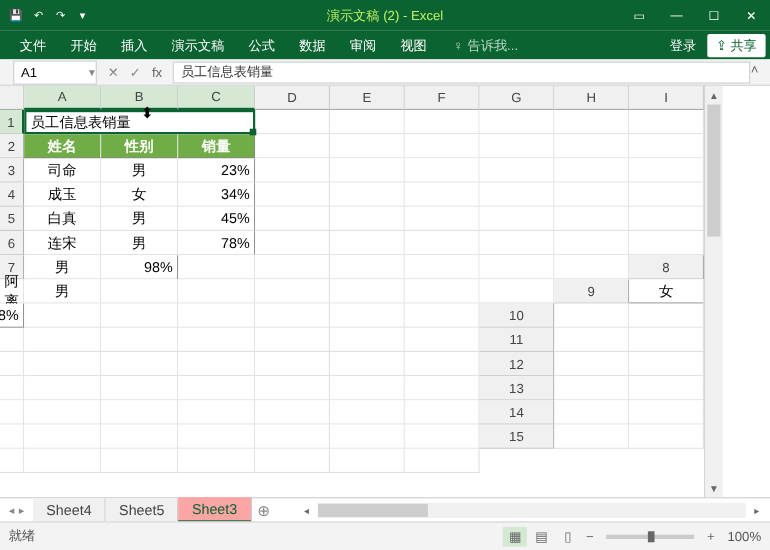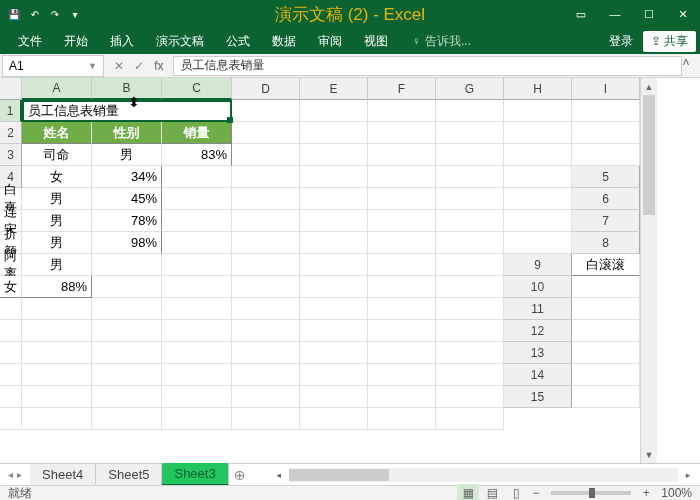--- a/index.html
+++ b/index.html
@@ -1,30 +1,30 @@
 <!DOCTYPE html>
 <html><head>
 <meta charset="utf-8">
 <style>
 *{margin:0;padding:0;box-sizing:border-box;font-family:"Microsoft YaHei","Segoe UI",sans-serif;font-size:12px}
 body{width:700px;height:500px;background:#fff;overflow:hidden;display:flex;flex-direction:column}
 .titlebar{height:28px;background:#0c6332;color:#fff;display:flex;align-items:center;position:relative}
 .qat{display:flex;align-items:center;gap:6px;padding-left:8px}
 .qat-icon{width:14px;height:14px;display:flex;align-items:center;justify-content:center;color:#fff;font-size:10px}
-.title-txt{position:absolute;left:50%;transform:translateX(-50%);font-size:17px;color:#eab308}
+.title-txt{position:absolute;left:50%;transform:translateX(-50%);font-size:12px;color:#bef264}
 .winbtns{margin-left:auto;display:flex}
 .winbtn{width:34px;height:28px;display:flex;align-items:center;justify-content:center;color:#fff;font-size:11px}
 .ribbon-tabs{height:26px;background:#0c6332;display:flex;align-items:center;padding-left:8px;color:#fff;gap:2px}
 .rtab{padding:4px 10px;font-size:12px;cursor:pointer}
 .tellme{margin-left:12px;color:#b8d9c5;font-size:12px;display:flex;align-items:center;gap:4px}
 .ribbon-right{margin-left:auto;display:flex;align-items:center;gap:10px;padding-right:4px}
 .share-btn{background:#fff;color:#0c6332;padding:2px 8px;border-radius:2px;font-size:12px;display:flex;align-items:center;gap:3px}
 .collapse-btn{width:20px;text-align:center}
 .fbar{height:24px;background:#f3f3f3;border-bottom:1px solid #d4d4d4;display:flex;align-items:center}
-.namebox{width:102px;height:22px;border:1px solid #ccc;background:#fff;padding:0 6px;display:flex;align-items:center;margin-left:2px}
+.namebox{width:76px;height:22px;border:1px solid #ccc;background:#fff;padding:0 6px;display:flex;align-items:center;margin-left:12px}
 .namebox input{border:none;outline:none;width:60px;font-size:12px}
 .fbar-btns{display:flex;align-items:center;gap:10px;padding:0 10px;color:#888}
 .fbar-btns span{font-size:12px}
 .fbar-fx{color:#666;font-size:12px}
 .fcontent{flex:1;border:1px solid #ccc;height:20px;background:#fff;padding:0 6px;display:flex;align-items:center;margin-right:18px;color:#333}
 .grid-wrap{flex:1;display:flex;overflow:hidden;position:relative}
 .grid{display:grid;grid-template-columns:22px 70px 70px 70px repeat(6,68px);grid-auto-rows:22px}
 .corner{background:#f0f0f0;border-right:1px solid #ccc;border-bottom:1px solid #aaa}
 .colh{background:#f0f0f0;border-right:1px solid #ccc;border-bottom:1px solid #aaa;display:flex;align-items:center;justify-content:center;color:#444;font-size:12px}
 .colh.sel{background:#d4e8d4;border-bottom:2px solid #0c6332}
@@ -40,28 +40,28 @@
 .tbl-border-r{border-right:1px solid #888}
 .cursor-img{position:absolute;left:128px;top:16px;font-size:14px;color:#000;z-index:10;pointer-events:none}
 .vsb{width:17px;background:#f0f0f0;border-left:1px solid #d4d4d4;display:flex;flex-direction:column}
 .vsb-btn{height:17px;display:flex;align-items:center;justify-content:center;color:#666;font-size:9px}
 .vsb-track{flex:1;position:relative}
 .vsb-thumb{position:absolute;top:0;left:2px;right:2px;height:120px;background:#cdcdcd}
 .sheettabs{height:22px;background:#fff;border-top:1px solid #ccc;display:flex;align-items:center}
 .st-nav{display:flex;gap:4px;padding:0 8px;color:#888}
 .st-nav span{font-size:10px}
 .stab{padding:3px 12px;border-right:1px solid #ccc;color:#444;font-size:13px;cursor:pointer}
-.stab.active{background:#22c55e;border-bottom:2px solid #0c6332;color:#0c6332;font-weight:500}
+.stab.active{background:#fca5a5;border-bottom:2px solid #0c6332;color:#0c6332;font-weight:500}
 .stab.inactive{background:#f0f0f0}
 .st-add{width:22px;text-align:center;color:#888;font-size:14px}
 .hsb{flex:1;display:flex;align-items:center;margin-left:20px;margin-right:4px}
 .hsb-btn{width:16px;text-align:center;color:#666;font-size:9px}
 .hsb-track{flex:1;height:14px;background:#f0f0f0;position:relative;margin:0 2px}
 .hsb-thumb{position:absolute;left:0;width:100px;top:1px;bottom:1px;background:#cdcdcd}
-.status{height:15px;background:#f3f3f3;border-top:1px solid #d4d4d4;display:flex;align-items:center;padding:0 8px;color:#555}
+.status{height:26px;background:#f3f3f3;border-top:1px solid #d4d4d4;display:flex;align-items:center;padding:0 8px;color:#555}
 .status-right{margin-left:auto;display:flex;align-items:center;gap:2px}
 .viewbtn{width:22px;height:18px;display:flex;align-items:center;justify-content:center;color:#666;border:1px solid transparent}
 .viewbtn.active{background:#d4e8d4}
 .zoom-slider{width:80px;height:4px;background:#ccc;margin:0 6px;position:relative}
 .zoom-sthumb{position:absolute;left:38px;top:-3px;width:6px;height:10px;background:#666}
 .zbtn{width:14px;text-align:center;color:#666}
 </style>
 </head>
 <body>
 
@@ -144,28 +144,29 @@
       <div class="cell hdr tbl-border-b tbl-border-r">销量</div>
       <div class="cell"></div>
       <div class="cell"></div>
       <div class="cell"></div>
       <div class="cell"></div>
       <div class="cell"></div>
       <div class="cell"></div>
       <div class="rowh">3</div>
       <div class="cell c">司命</div>
       <div class="cell c">男</div>
-      <div class="cell r tbl-border-r">83%</div>
+      <div class="cell r tbl-border-r">23%</div>
       <div class="cell"></div>
       <div class="cell"></div>
       <div class="cell"></div>
       <div class="cell"></div>
       <div class="cell"></div>
       <div class="cell"></div>
       <div class="rowh">4</div>
+      <div class="cell c">成玉</div>
       <div class="cell c">女</div>
       <div class="cell r tbl-border-r">34%</div>
       <div class="cell"></div>
       <div class="cell"></div>
       <div class="cell"></div>
       <div class="cell"></div>
       <div class="cell"></div>
       <div class="cell"></div>
       <div class="rowh">5</div>
       <div class="cell c">白真</div>
@@ -181,40 +182,38 @@
       <div class="cell c">连宋</div>
       <div class="cell c">男</div>
       <div class="cell r tbl-border-r">78%</div>
       <div class="cell"></div>
       <div class="cell"></div>
       <div class="cell"></div>
       <div class="cell"></div>
       <div class="cell"></div>
       <div class="cell"></div>
       <div class="rowh">7</div>
-      <div class="cell c">折颜</div>
       <div class="cell c">男</div>
       <div class="cell r tbl-border-r">98%</div>
       <div class="cell"></div>
       <div class="cell"></div>
       <div class="cell"></div>
       <div class="cell"></div>
       <div class="cell"></div>
       <div class="cell"></div>
       <div class="rowh">8</div>
       <div class="cell c">阿离</div>
       <div class="cell c">男</div>
       <div class="cell"></div>
       <div class="cell"></div>
       <div class="cell"></div>
       <div class="cell"></div>
       <div class="cell"></div>
       <div class="cell"></div>
       <div class="rowh">9</div>
-      <div class="cell c tbl-border-b">白滚滚</div>
       <div class="cell c tbl-border-b">女</div>
       <div class="cell r tbl-border-r tbl-border-b">88%</div>
       <div class="cell"></div>
       <div class="cell"></div>
       <div class="cell"></div>
       <div class="cell"></div>
       <div class="cell"></div>
       <div class="cell"></div>
       <div class="rowh">10</div>
       <div class="cell"></div>

